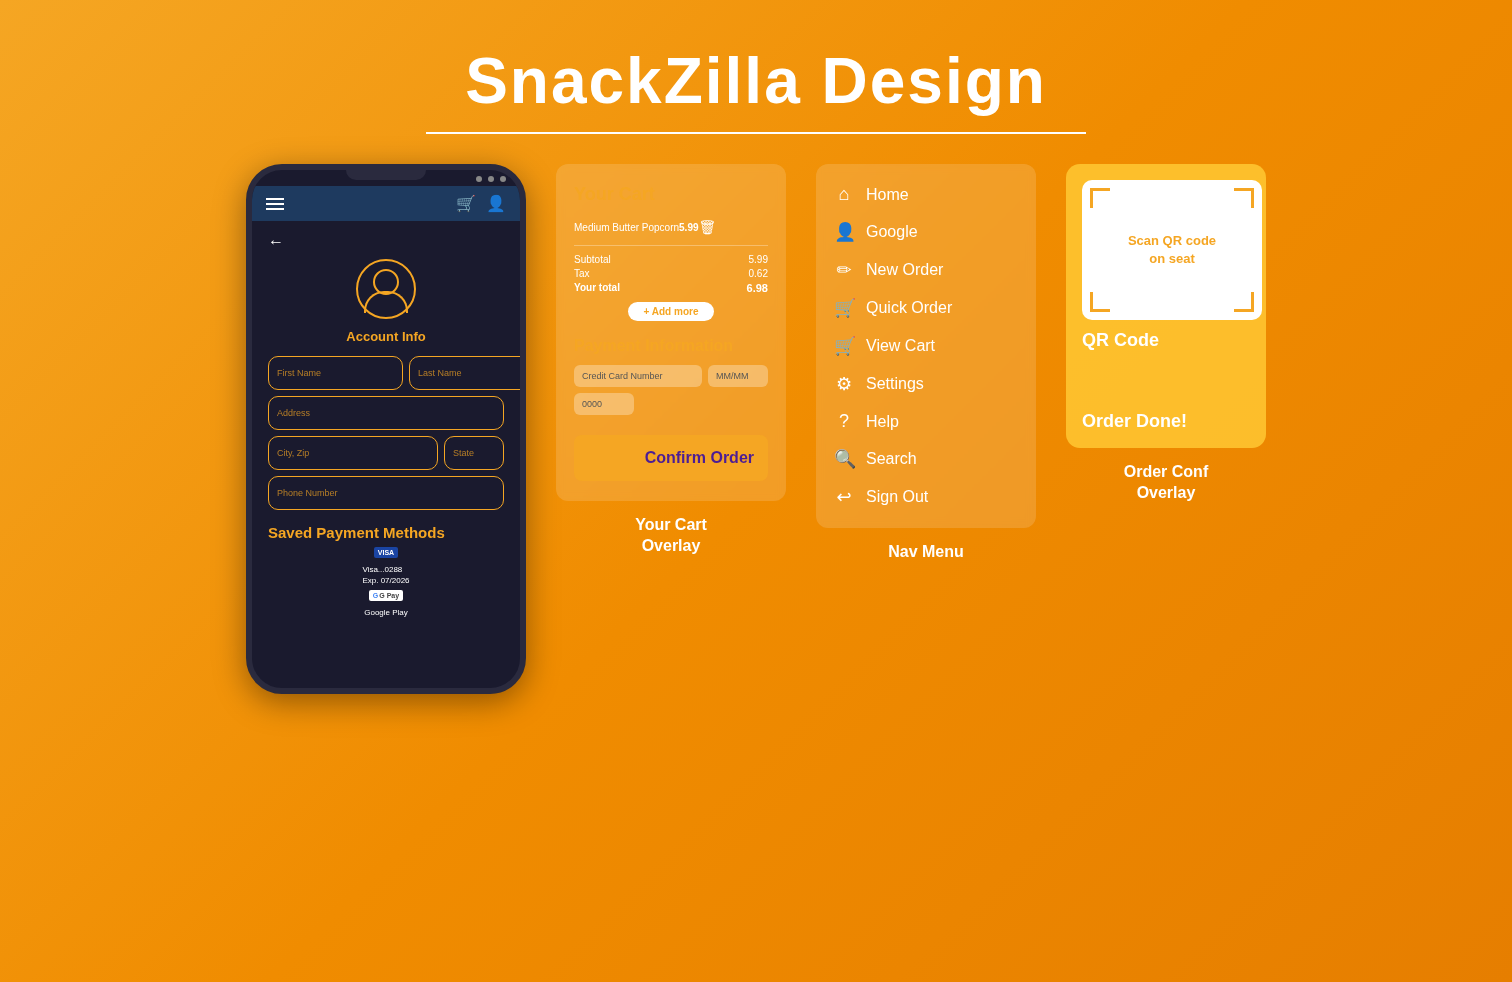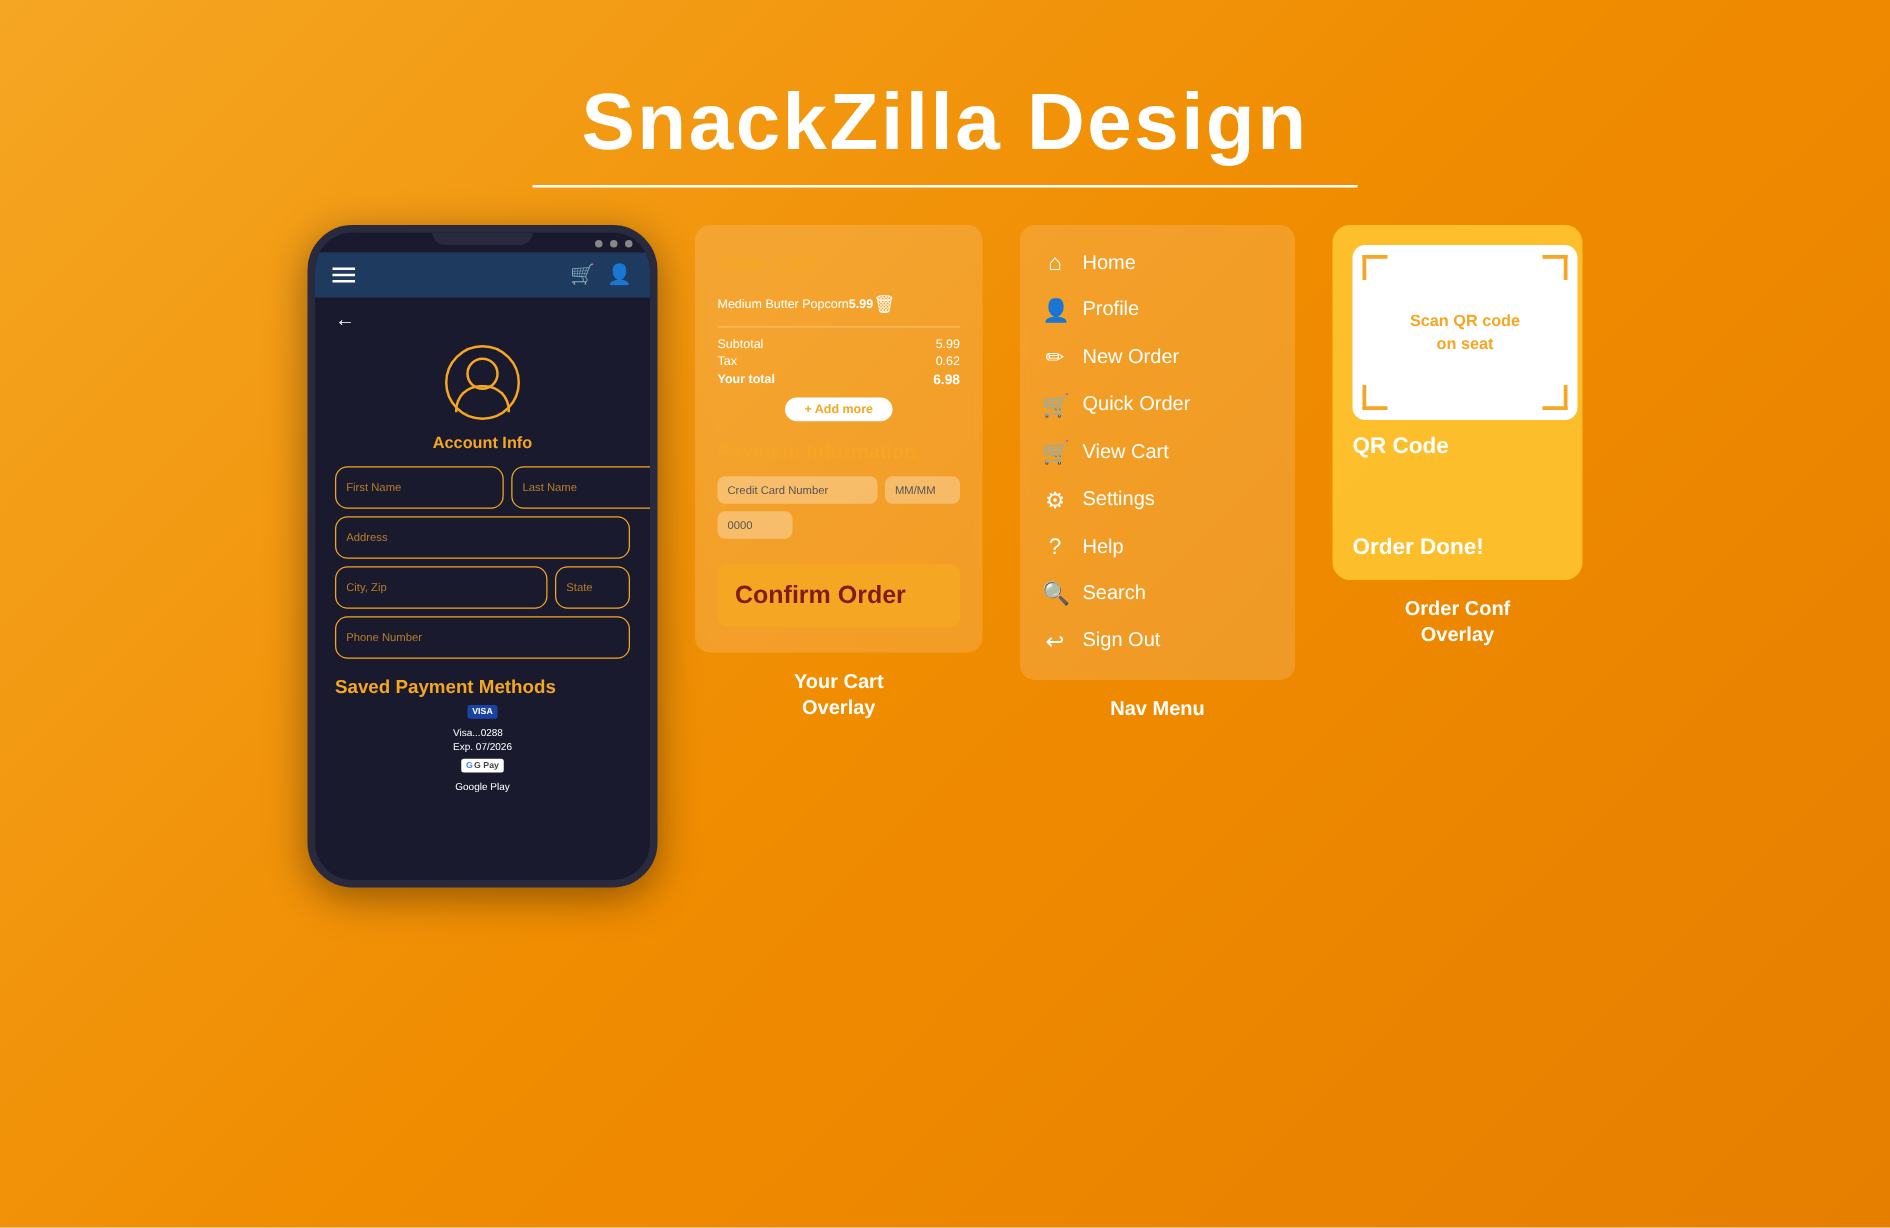--- a/index.html
+++ b/index.html
@@ -8,21 +8,21 @@
       height: 982px;
       background: linear-gradient(135deg, #f5a623 0%, #f08c00 50%, #e67e00 100%);
       font-family: 'Arial', sans-serif;
       overflow: hidden;
       position: relative;
     }
 
     
     .page-title {
       text-align: center;
-      padding-top: 60px;
+      padding-top: 44px;
       margin-bottom: 10px;
     }
     .page-title h1 {
       font-size: 64px;
       font-weight: 900;
       color: white;
       letter-spacing: 2px;
     }
     .title-divider {
       width: 660px;
@@ -338,28 +338,28 @@
       color: #555;
     }
     .payment-input-sm {
       width: 60px;
     }
     .confirm-order-btn {
       display: block;
       width: 100%;
       margin-top: 20px;
       background: #f5a623;
-      color: #7f1d1d;
+      color: #4c1d95;
       border: none;
       border-radius: 8px;
       padding: 14px;
-      font-size: 20px;
+      font-size: 16px;
       font-weight: bold;
       cursor: pointer;
-      text-align: left;
+      text-align: right;
     }
     .section-caption {
       color: #fff;
       font-size: 16px;
       font-weight: bold;
       text-align: center;
       margin-top: 14px;
       line-height: 1.3;
     }
 
@@ -558,21 +558,21 @@
   </div>
 
   <div class="nav-menu-section">
     <div class="nav-menu-card">
       <div class="nav-menu-item">
         <span class="nav-icon">⌂</span>
         <span class="nav-label">Home</span>
       </div>
       <div class="nav-menu-item">
         <span class="nav-icon">👤</span>
-        <span class="nav-label">Profile</span>
+        <span class="nav-label">Google</span>
       </div>
       <div class="nav-menu-item">
         <span class="nav-icon">✏</span>
         <span class="nav-label">New Order</span>
       </div>
       <div class="nav-menu-item">
         <span class="nav-icon">🛒</span>
         <span class="nav-label">Quick Order</span>
       </div>
       <div class="nav-menu-item">

